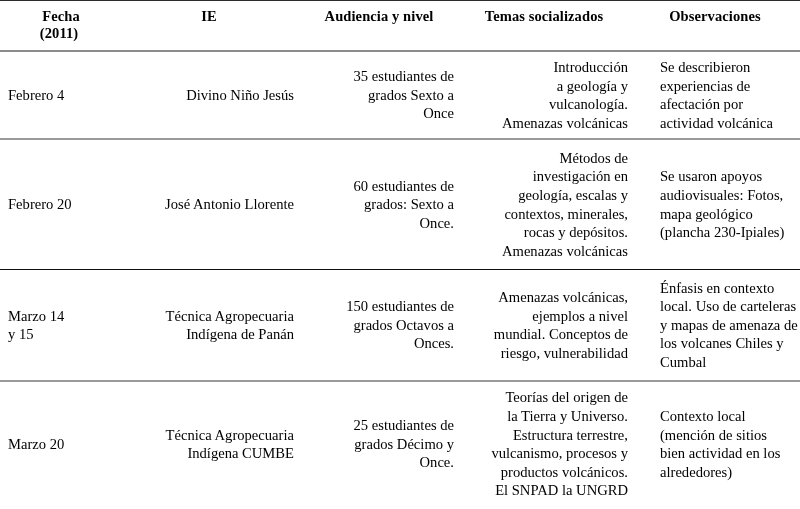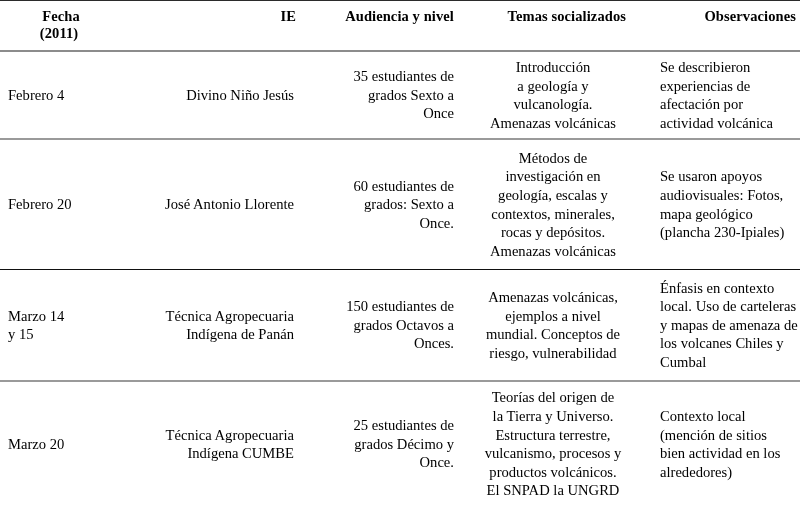--- a/index.html
+++ b/index.html
@@ -40,21 +40,21 @@
     border-top: 1.4px solid #2b2b2b;
     border-bottom: 2.6px solid #8c8c8c;
   }
   thead th {
     font-family: "Liberation Serif", "DejaVu Serif", serif;
     font-weight: bold;
     font-size: 14.5px;
     line-height: 17px;
     padding: 7px 4px 8px 4px;
     vertical-align: top;
-    text-align: right;
+    text-align: center;
     letter-spacing: 0.1px;
   }
   th.th-fecha {
     text-align: center;
     padding-left: 8px;
   }
   th.th-fecha .fecha-line1 {
     display: block;
     text-align: center;
   }
@@ -90,21 +90,21 @@
     text-align: right;
     padding-left: 6px;
     padding-right: 6px;
   }
   td.cell-audiencia {
     text-align: right;
     padding-left: 18px;
     padding-right: 4px;
   }
   td.cell-temas {
-    text-align: center;
+    text-align: right;
     padding-left: 20px;
     padding-right: 2px;
   }
   td.cell-observ {
     text-align: left;
     padding-left: 30px;
     padding-right: 0;
   }
 
   

